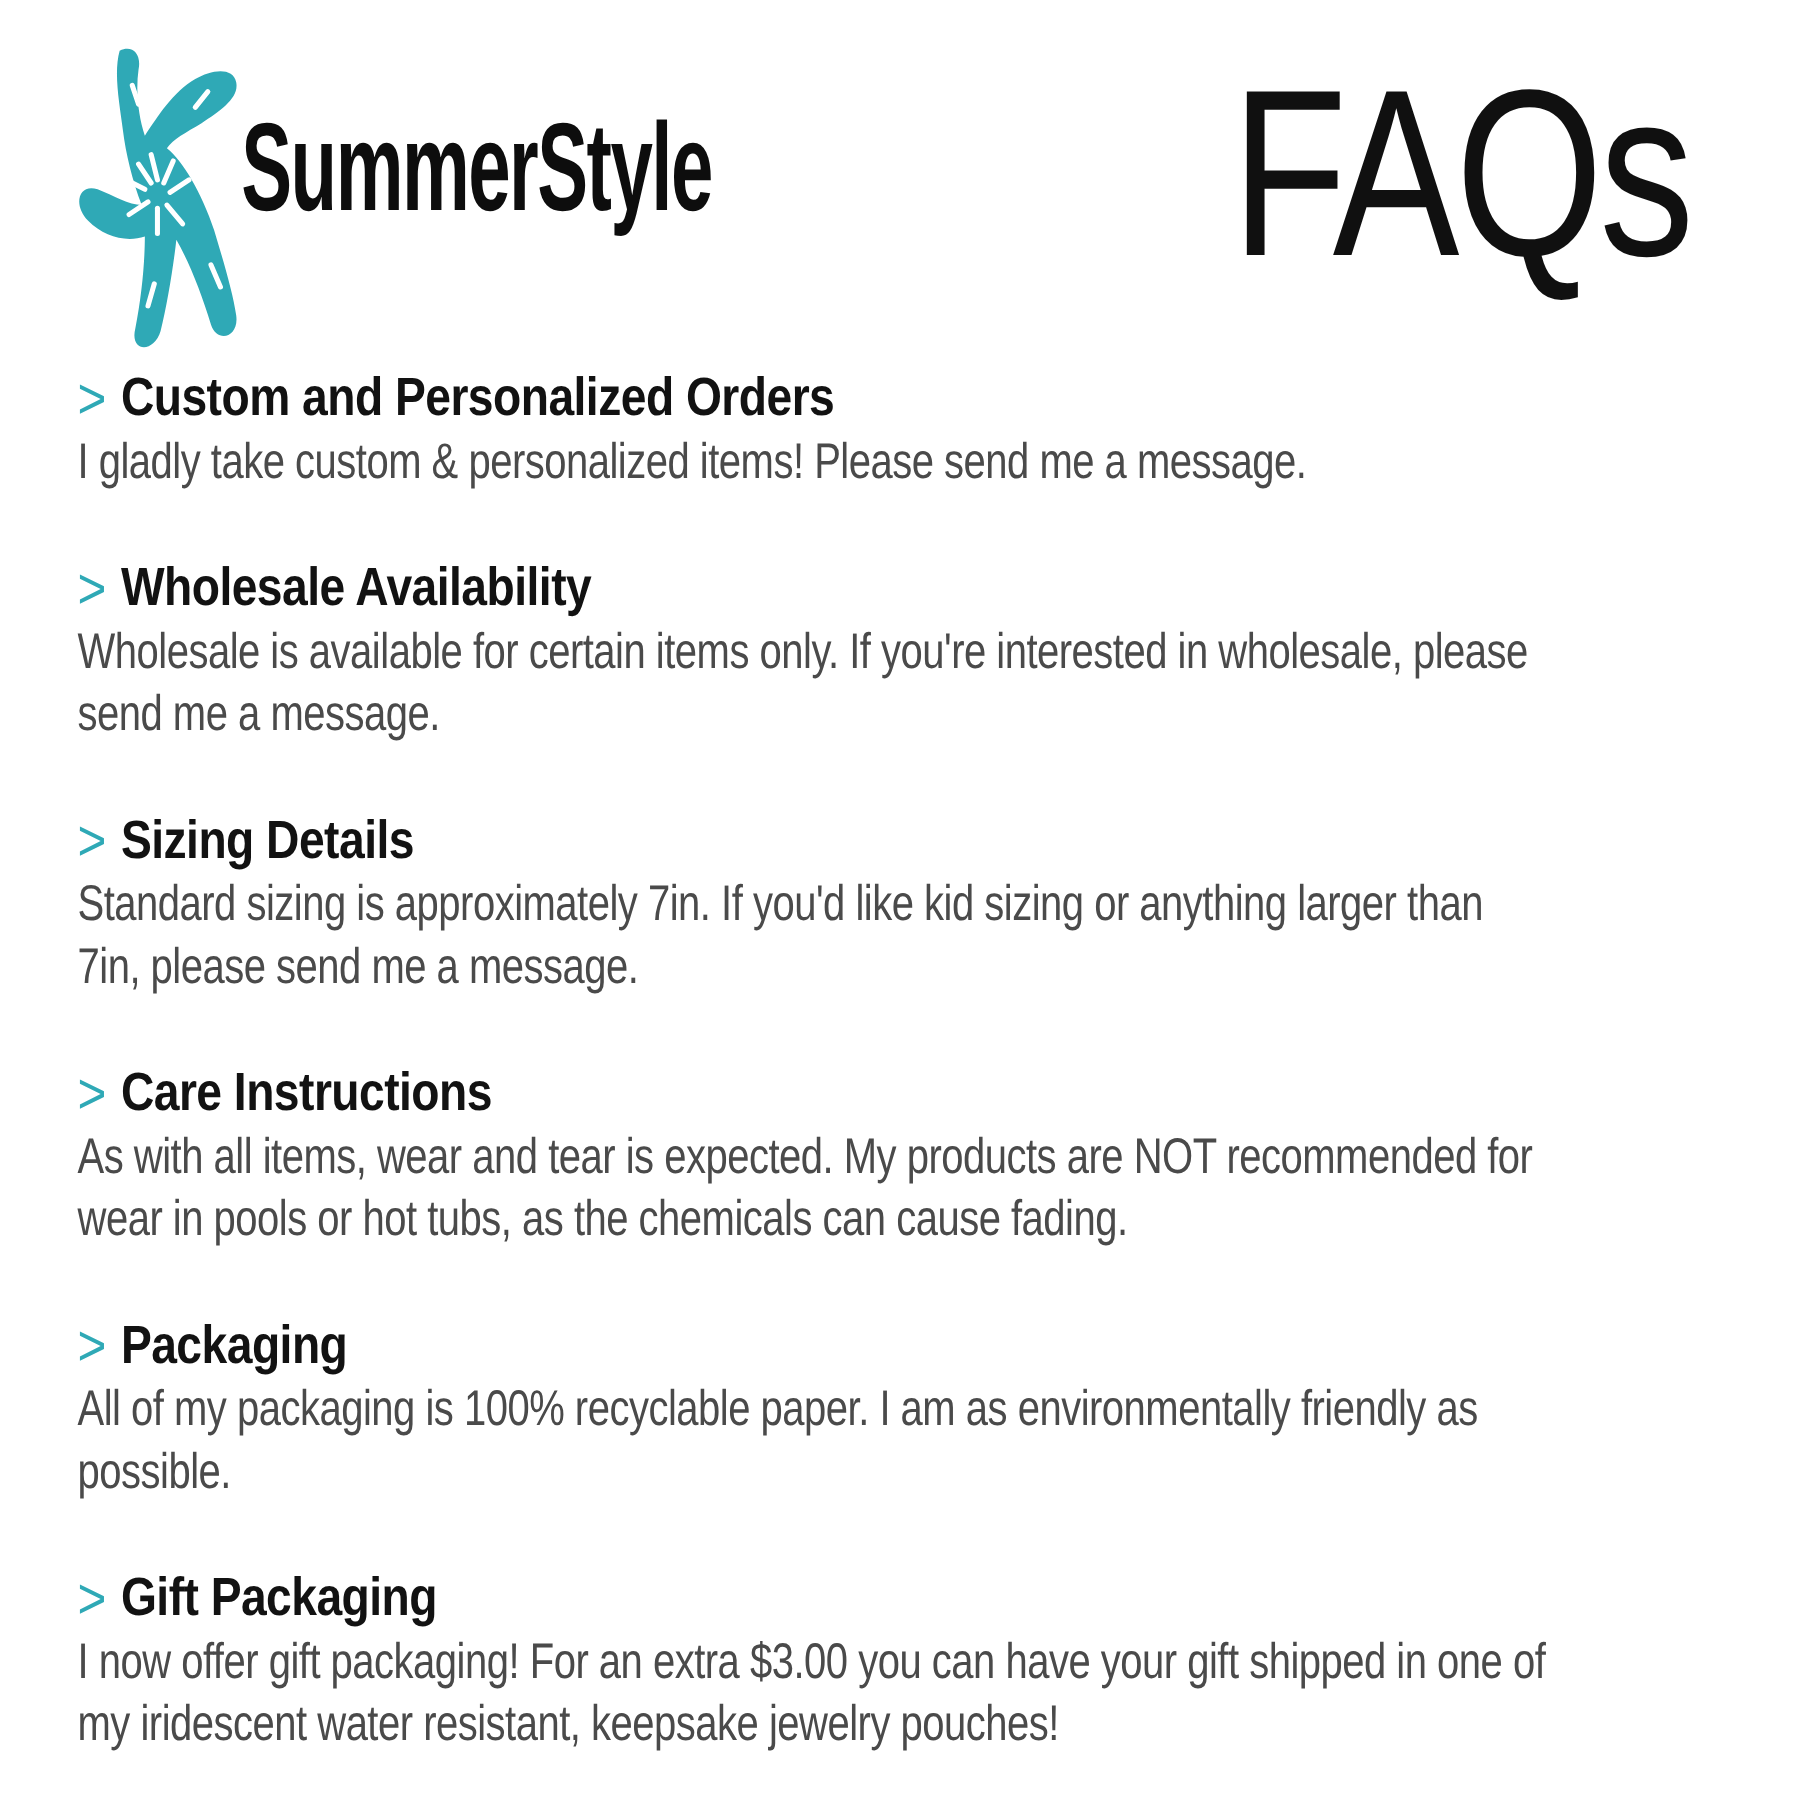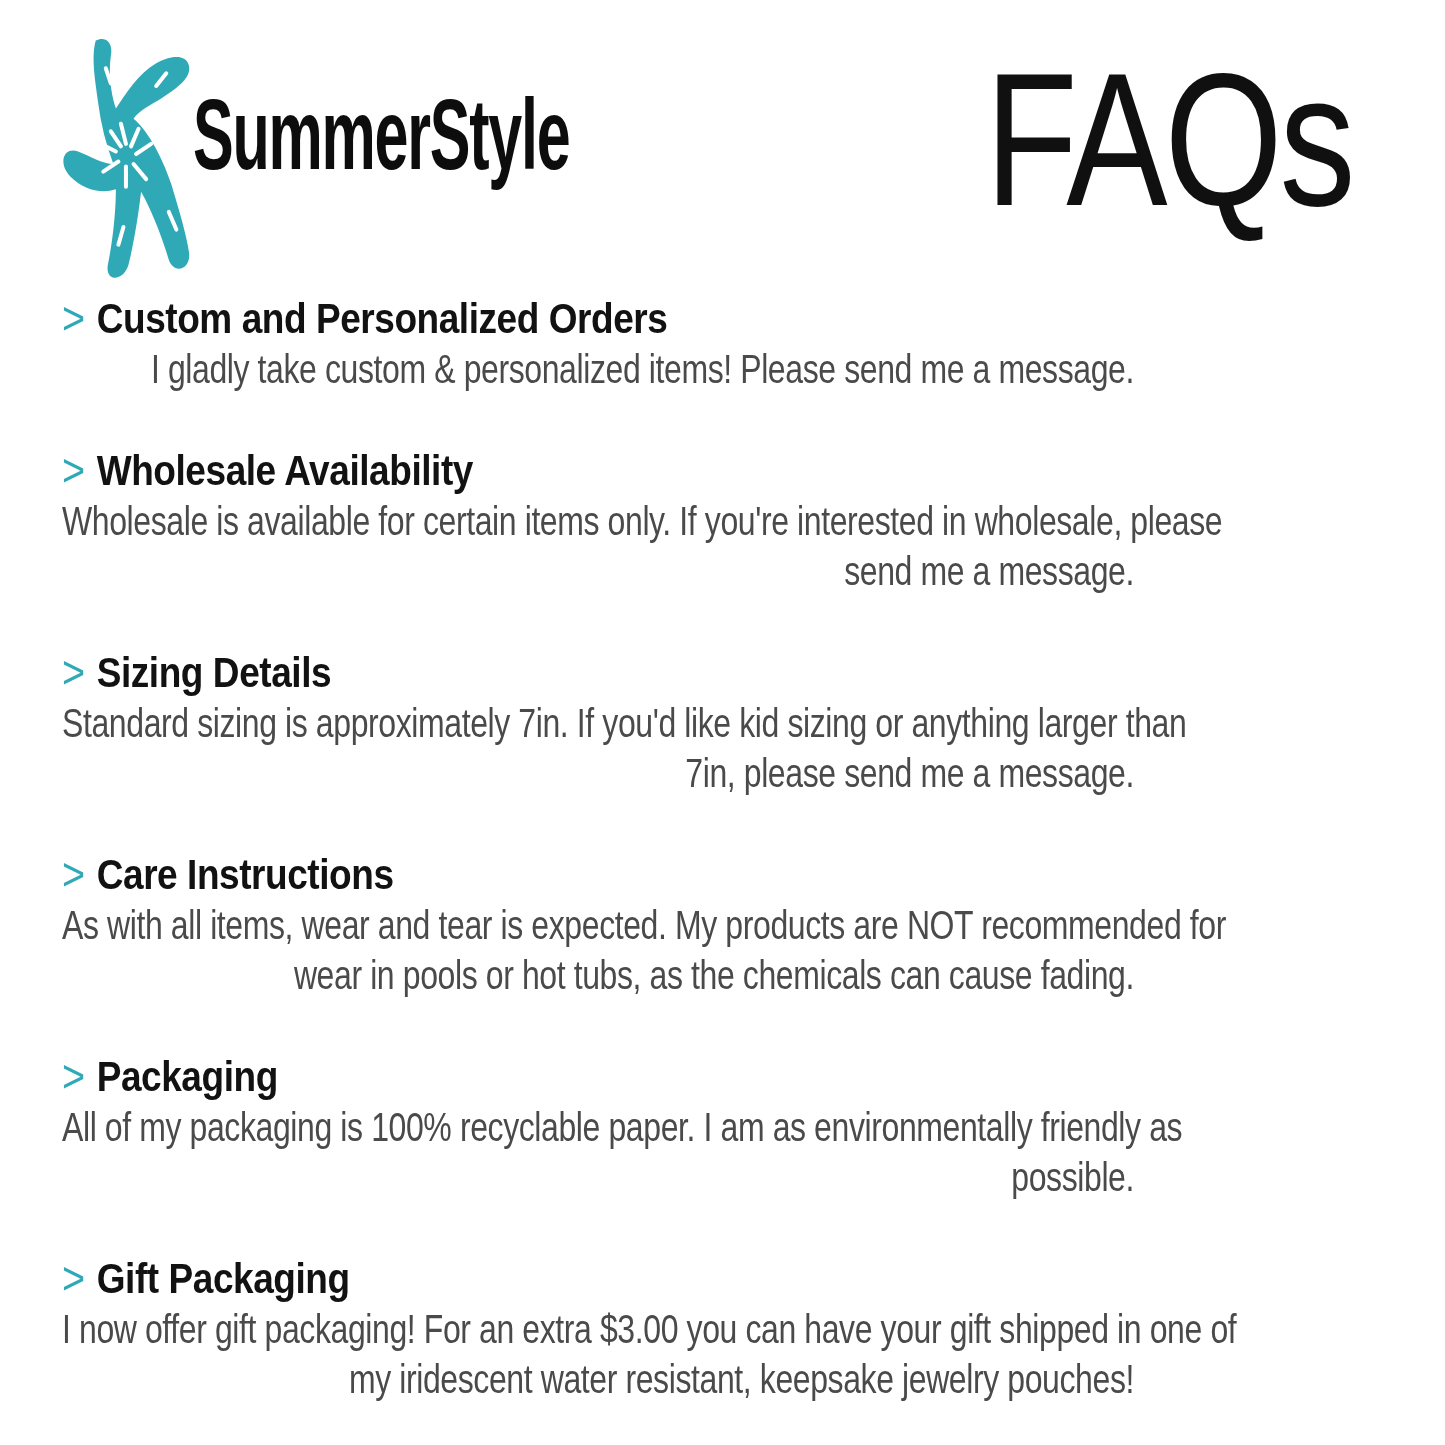--- a/index.html
+++ b/index.html
@@ -2,21 +2,21 @@
 <html><head>
 <meta charset="utf-8">
 <style>
   html,body { margin:0; padding:0; }
   body {
     width:1445px; height:1445px;
     background:#ffffff;
     font-family:"Liberation Sans","DejaVu Sans",sans-serif;
     position:relative; overflow:hidden;
   }
-  .page { position:absolute; inset:0;text-align:right; }
+  .page { position:absolute; inset:0; }
 
   
   .starfish { position:absolute; left:55px; top:33px; width:152px; height:252px; }
   .brand-name {
     position:absolute; left:193px; top:84px;
     font-size:100px; font-weight:800; color:#0d0d0d;
     line-height:1; letter-spacing:-2px; white-space:nowrap;
     transform:scaleX(0.61); transform-origin:left top;
   }
   .brand-sub {

